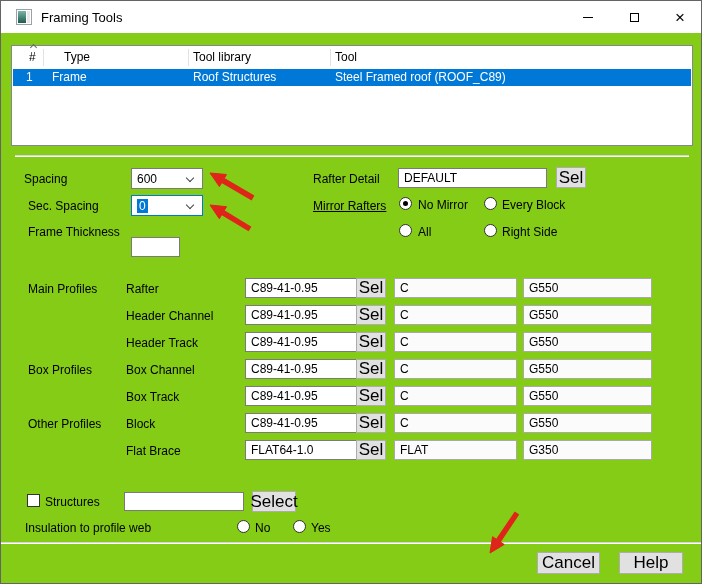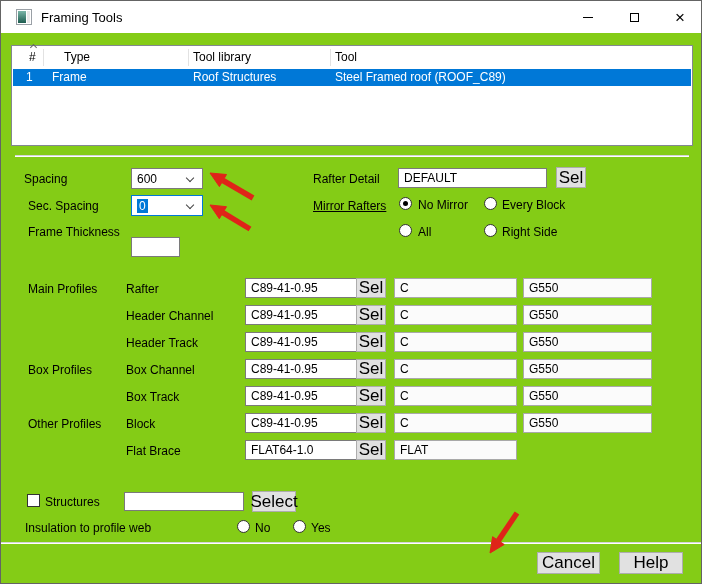--- a/index.html
+++ b/index.html
@@ -208,20 +208,23 @@
   </div>
   <div class="prow" style="top:439px;">
     <span class="plabel">Flat Brace</span>
     <div class="input pvalue">
         <span>FLAT64-1.0</span>
       </div>
     <div class="btn psel">Sel</div>
     <div class="rofield ptype">
         <span>FLAT</span>
       </div>
+    <div class="rofield pgrade">
+        <span>G350</span>
+      </div>
   </div>
 
   <span class="checkbox" style="left:26px;top:493px;"></span>
   <div class="lbl" style="left:44px;top:493px;">Structures</div>
   <div class="input" style="left:123px;top:491px;width:120px;height:19px;">
     <span></span>
   </div>
   <div class="btn" style="left:251px;top:490px;width:44px;height:21px;">Select</div>
 
   <div class="lbl" style="left:24px;top:519px;">Insulation to profile web</div>

